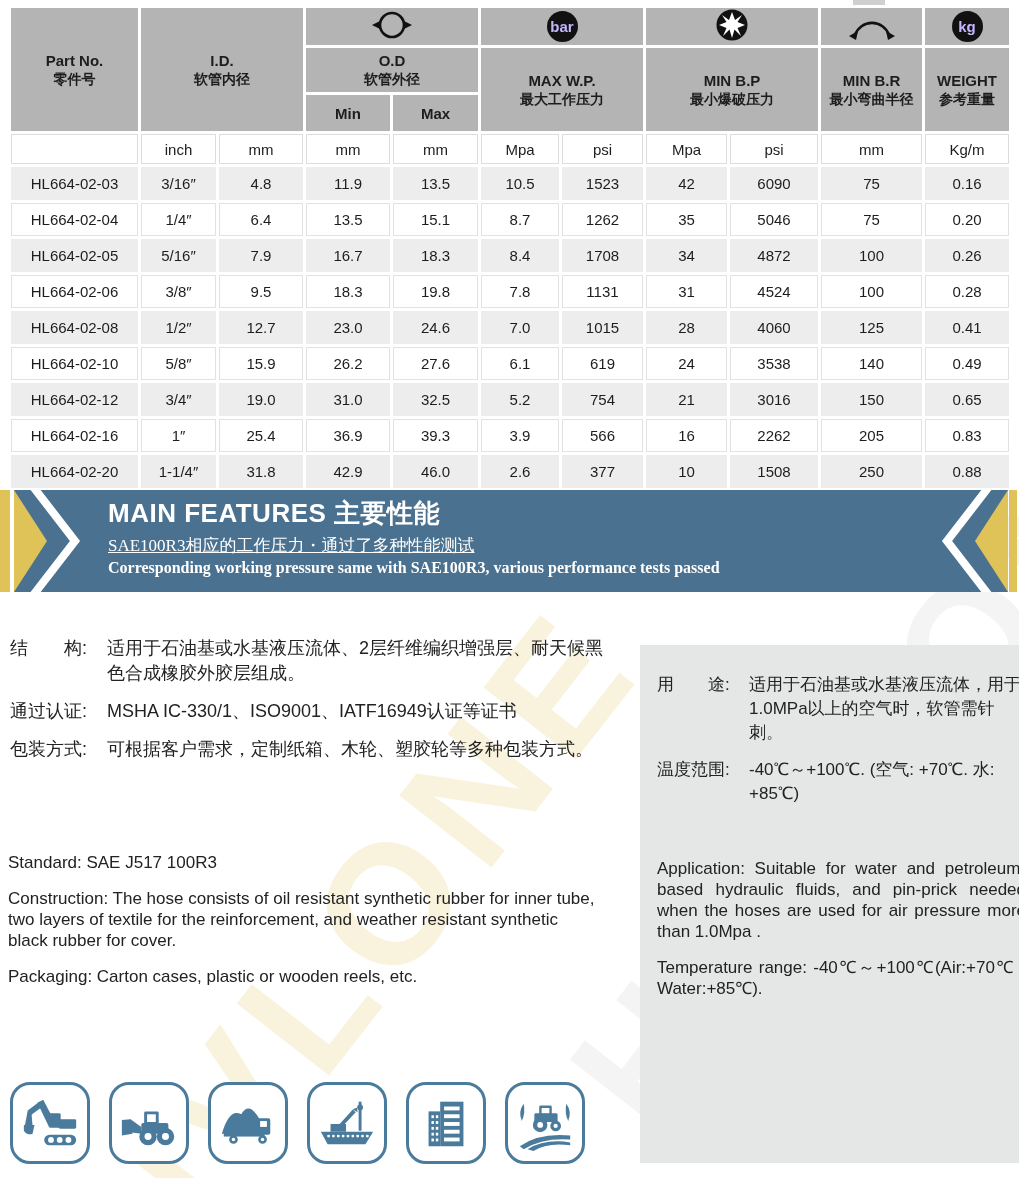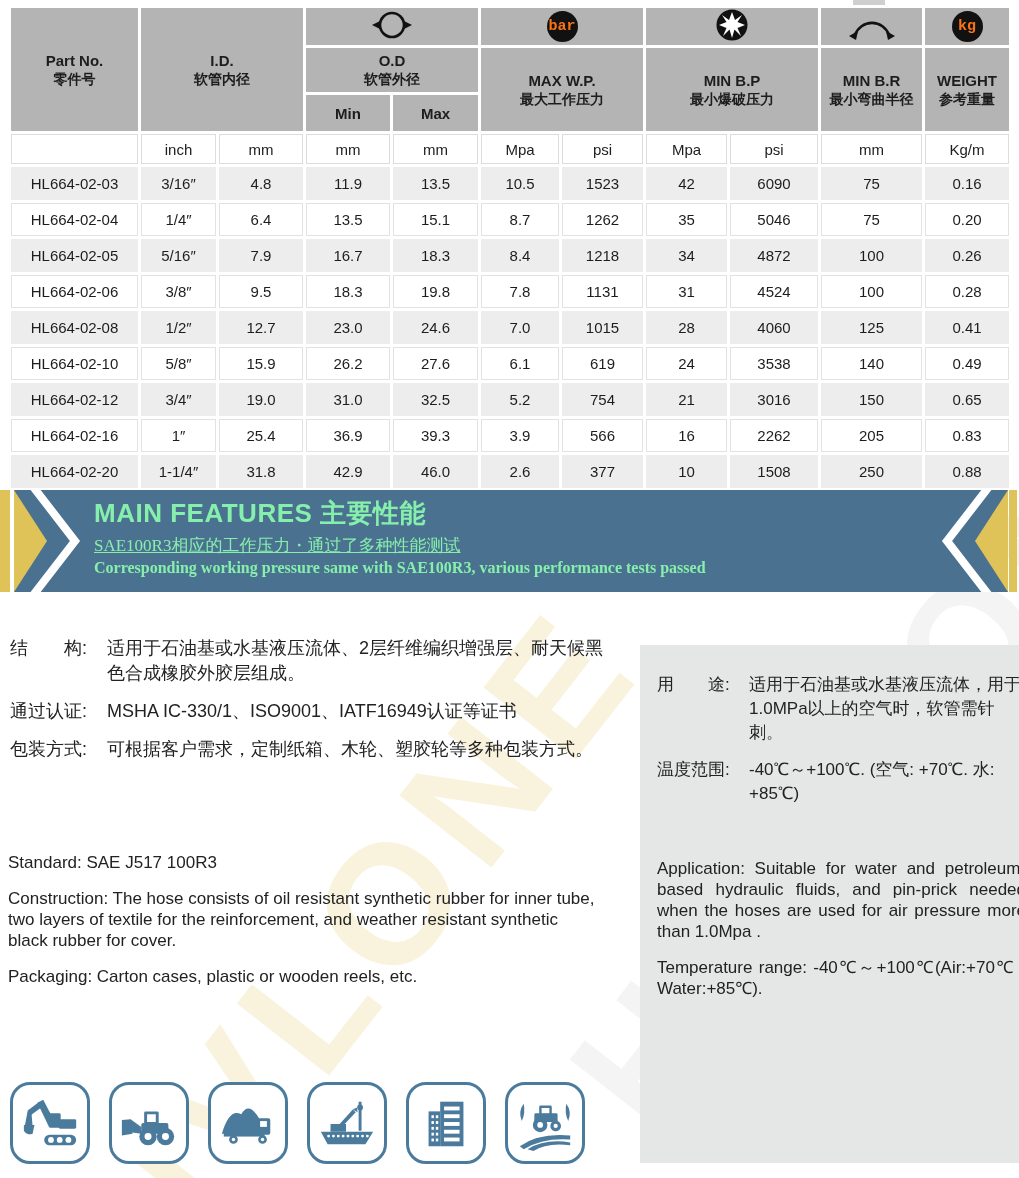--- a/index.html
+++ b/index.html
@@ -26,33 +26,33 @@
   table.spec .hdr-zh{display:block;font-size:14px;line-height:18px;font-weight:bold;}
   table.spec tr.units-row td{
     background:#fff;border:1px solid #dcdcdc;height:26px;text-align:center;font-size:15px;
   }
   table.spec tbody td{
     border:1px solid #e2e2e2;background:#fff;height:29px;text-align:center;font-size:15px;
   }
   table.spec tbody tr:nth-child(odd) td{background:#ededed;border-color:#ededed;}
   .badge{
     display:inline-flex;align-items:center;justify-content:center;
-    width:31px;height:31px;border-radius:50%;background:#111;color:#f97316;
-    font-family:Liberation Mono, monospace;font-weight:bold;font-size:15px;
+    width:31px;height:31px;border-radius:50%;background:#111;color:#c4b5fd;
+    font-family:Liberation Sans, sans-serif;font-weight:bold;font-size:15px;
   }
   
   .banner{position:absolute;left:0;top:490px;width:1019px;height:102px;z-index:2;}
   .stripe{position:absolute;top:0;height:102px;background:#dfc258;}
   .stripe.left{left:0;width:10px;}
   .stripe.right{right:2px;width:8px;}
   .banner-panel{position:absolute;left:14px;top:0;width:994px;height:102px;background:#4a7290;overflow:hidden;}
   .banner-deco{position:absolute;top:0;height:102px;width:130px;}
   .banner-deco.l{left:0;}
   .banner-deco.r{right:0;}
-  .banner-text{position:absolute;left:80px;top:8px;color:#86efac;}
+  .banner-text{position:absolute;left:94px;top:8px;color:#ffffff;}
   .banner-title{font-size:26px;font-weight:bold;letter-spacing:0.5px;line-height:30px;}
   .banner-sub-zh{font-family:"Liberation Serif",serif;font-size:17px;margin-top:7px;line-height:22px;text-decoration:underline;}
   .banner-sub-en{font-family:"Liberation Serif",serif;font-weight:bold;font-size:16px;line-height:22px;}
   
   .zh-specs{position:absolute;left:10px;top:636px;width:598px;font-size:18px;line-height:25px;z-index:2;}
   .spec-item{display:flex;margin-bottom:13px;}
   .spec-item .lbl{flex:0 0 97px;white-space:nowrap;}
   .spec-item .txt{flex:1;}
   .en-specs{position:absolute;left:8px;top:852px;width:588px;font-size:17px;line-height:21px;z-index:2;}
   .en-specs p{margin:0 0 15px 0;}
@@ -199,21 +199,21 @@
         <td>75</td>
         <td>0.20</td>
       </tr>
       <tr>
         <td>HL664-02-05</td>
         <td>5/16″</td>
         <td>7.9</td>
         <td>16.7</td>
         <td>18.3</td>
         <td>8.4</td>
-        <td>1218</td>
+        <td>1708</td>
         <td>34</td>
         <td>4872</td>
         <td>100</td>
         <td>0.26</td>
       </tr>
       <tr>
         <td>HL664-02-06</td>
         <td>3/8″</td>
         <td>9.5</td>
         <td>18.3</td>

